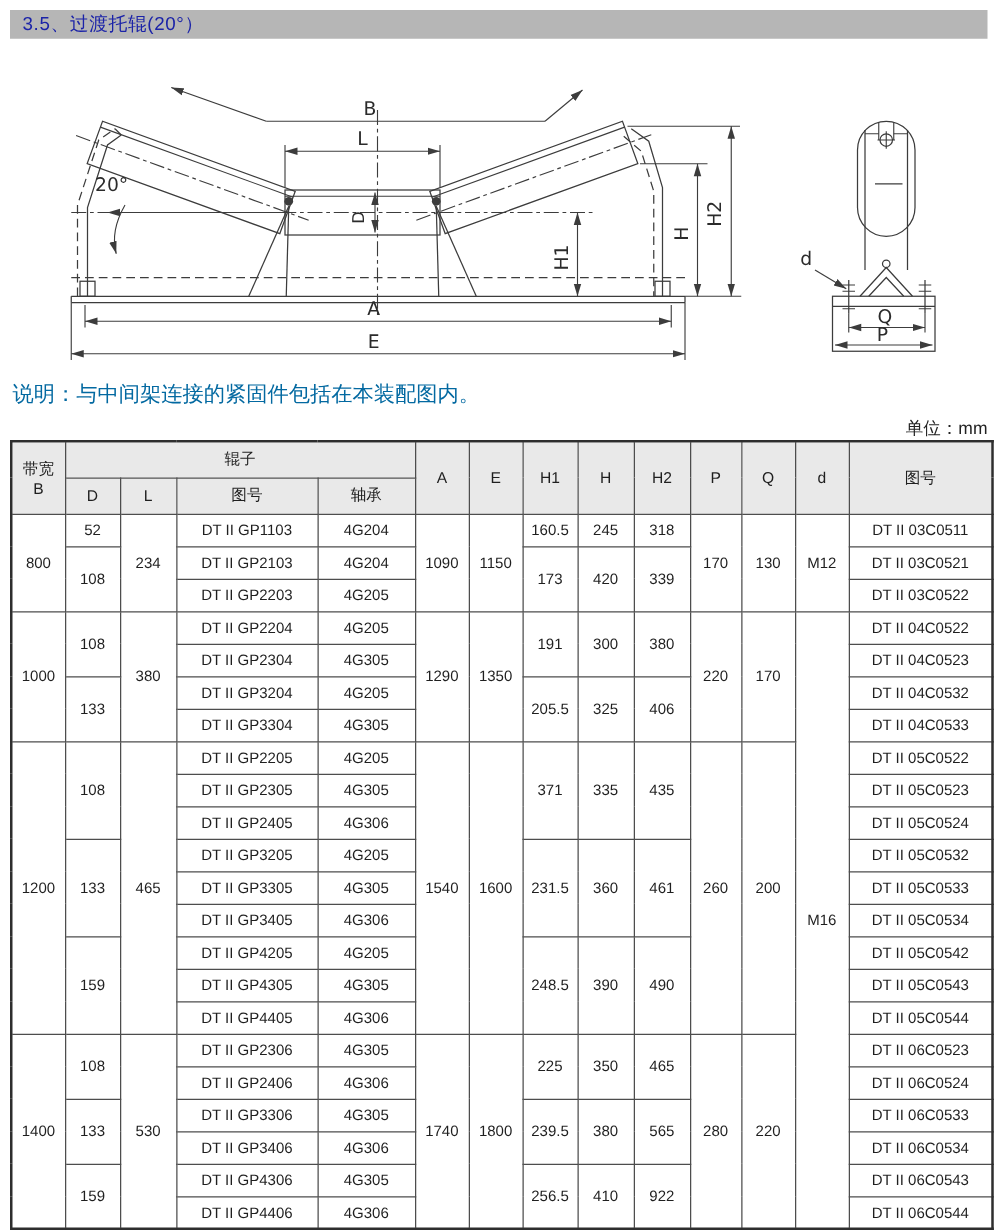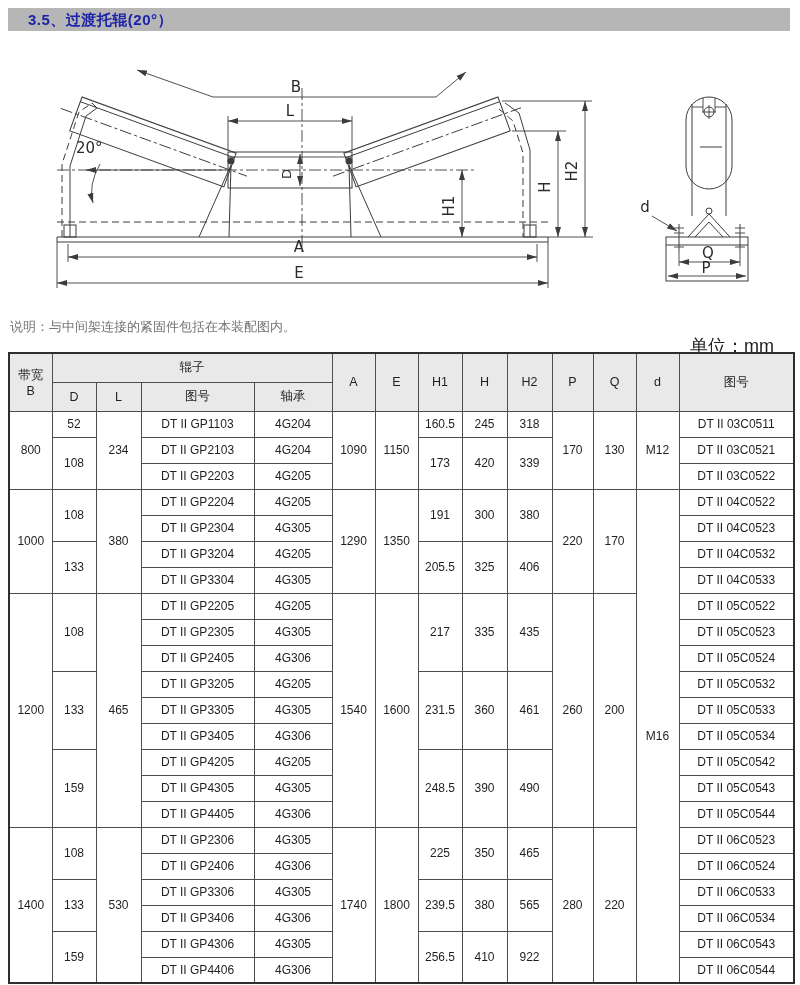--- a/index.html
+++ b/index.html
@@ -1,32 +1,32 @@
 <!DOCTYPE html>
 <html><head>
 <meta charset="utf-8">
 <style>
   html,body{margin:0;padding:0;background:#ffffff;}
   #page{position:relative;width:800px;height:985px;background:#fff;overflow:hidden;
         font-family:"Liberation Sans","DejaVu Sans",sans-serif;color:#1f1f1f;}
   
   #title-bar{position:absolute;left:8px;top:8px;width:782px;height:23px;background:#b6b6b6;}
-  #title-bar .t{display:block;padding-left:20px;line-height:23px;font-size:15px;font-weight:bold;
+  #title-bar .t{display:block;padding-left:10px;line-height:23px;font-size:15px;font-weight:normal;
         color:#1b23a8;letter-spacing:0.5px;}
   
   #drawing{position:absolute;left:0;top:45px;}
   .ln{stroke:#3c3c3c;stroke-width:1;fill:none;}
   .thin{stroke-width:0.9;}
   .cd{stroke-dasharray:12 3 3 3;}
   .dsh{stroke-dasharray:7 4;}
   .lbl{font-family:"DejaVu Sans",sans-serif;font-size:15px;fill:#2b2b2b;}
   .lbl-s{font-family:"DejaVu Sans",sans-serif;font-size:13px;fill:#2b2b2b;}
   
-  #note{position:absolute;left:10px;top:318px;font-size:13px;color:#737373;}
-  #unit{position:absolute;right:26px;top:334px;font-size:18px;color:#222;}
+  #note{position:absolute;left:10px;top:304px;font-size:17px;color:#0369a1;}
+  #unit{position:absolute;right:10px;top:334px;font-size:14px;color:#222;}
   
   #spec-table{position:absolute;left:8px;top:352px;width:785px;border-collapse:collapse;
         table-layout:fixed;border:2.5px solid #2e2e2e;}
   #spec-table th,#spec-table td{border:1.5px solid #4d4d4d;text-align:center;vertical-align:middle;
         font-size:12px;padding:0;overflow:hidden;}
   #spec-table th{background:#e9e9e9;font-weight:normal;white-space:pre-line;font-size:12.5px;}
   #spec-table td{background:#ffffff;}
   #spec-table thead tr{height:29px;margin-top:28px;}
   #spec-table tbody tr{height:26px;}
 </style>
@@ -308,21 +308,21 @@
           <td>DT II 04C0533</td>
         </tr>
         <tr>
           <td rowspan="9">1200</td>
           <td rowspan="3">108</td>
           <td rowspan="9">465</td>
           <td>DT II GP2205</td>
           <td>4G205</td>
           <td rowspan="9">1540</td>
           <td rowspan="9">1600</td>
-          <td rowspan="3">217</td>
+          <td rowspan="3">371</td>
           <td rowspan="3">335</td>
           <td rowspan="3">435</td>
           <td rowspan="9">260</td>
           <td rowspan="9">200</td>
           <td>DT II 05C0522</td>
         </tr>
         <tr>
           <td>DT II GP2305</td>
           <td>4G305</td>
           <td>DT II 05C0523</td>

